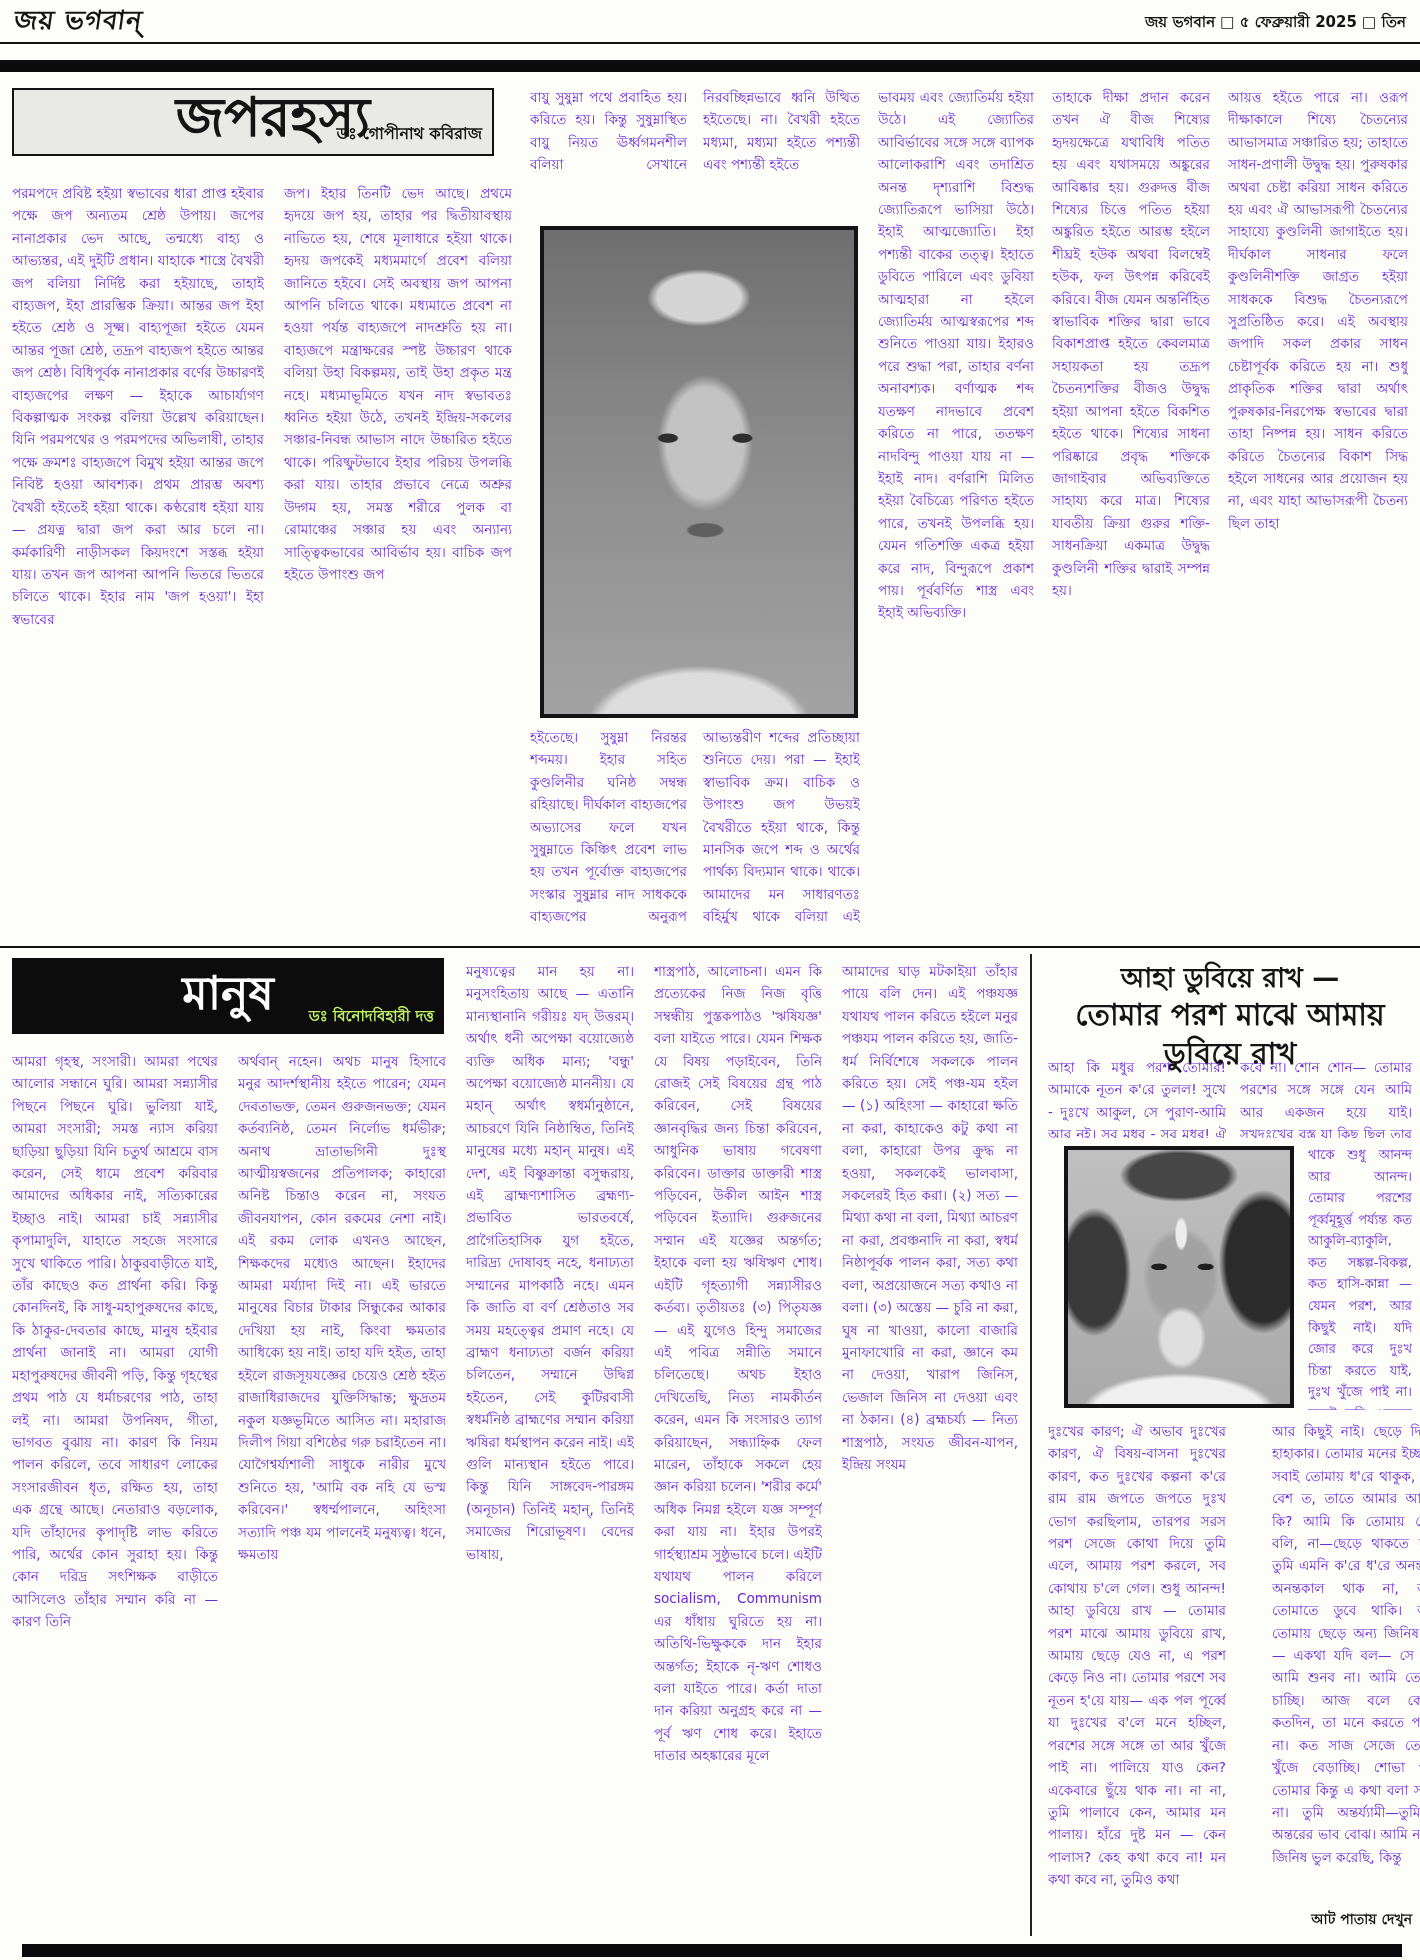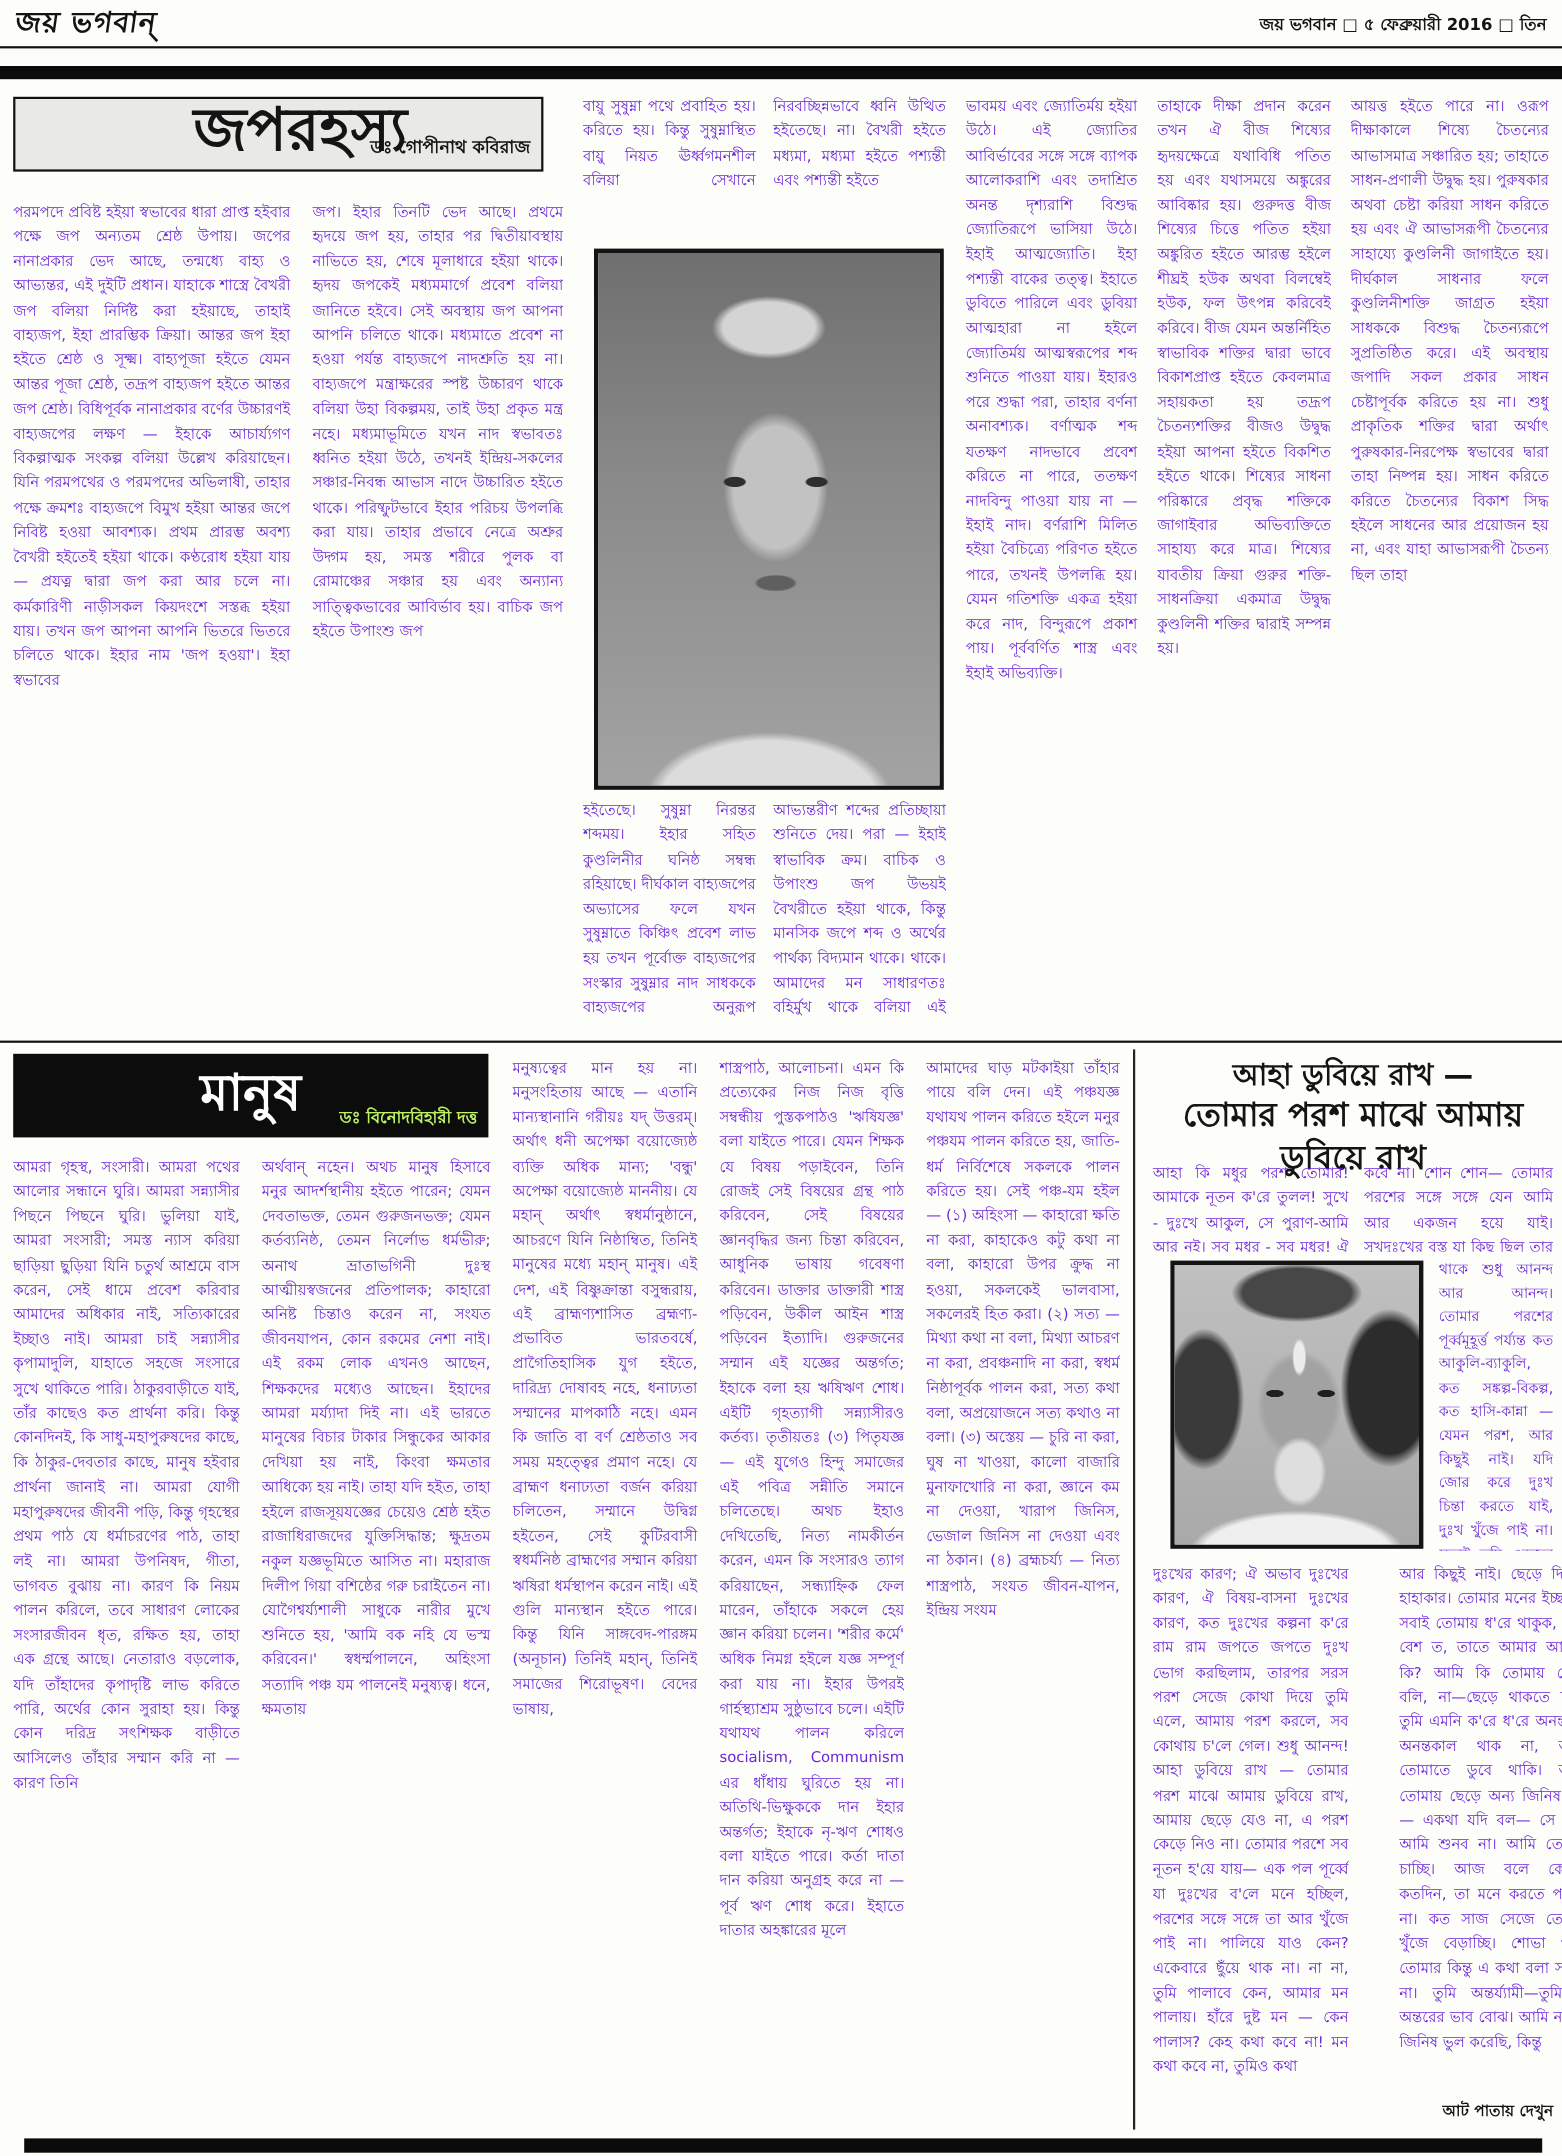--- a/index.html
+++ b/index.html
@@ -102,21 +102,21 @@
 
   .bottom-bar { position:absolute; left:22px; top:1944px; width:1380px; height:13px; background:#0b0b0b; }
 </style>
 </head>
 <body>
 
 <div class="page">
 
   <div class="masthead">
     <span class="brand">জয় ভগবান্</span>
-    <span class="issue-line">জয় ভগবান □ ৫ ফেব্রুয়ারী 2016 □ তিন</span>
+    <span class="issue-line">জয় ভগবান □ ৫ ফেব্রুয়ারী 2025 □ তিন</span>
   </div>
   <div class="rule-thin"></div>
   <div class="rule-thick"></div>
 
   <section class="article1">
     <div class="a1-titlebox">
       <h1 class="a1-title">জপরহস্য</h1>
       <span class="a1-byline">ডঃ গোপীনাথ কবিরাজ</span>
     </div>
 

